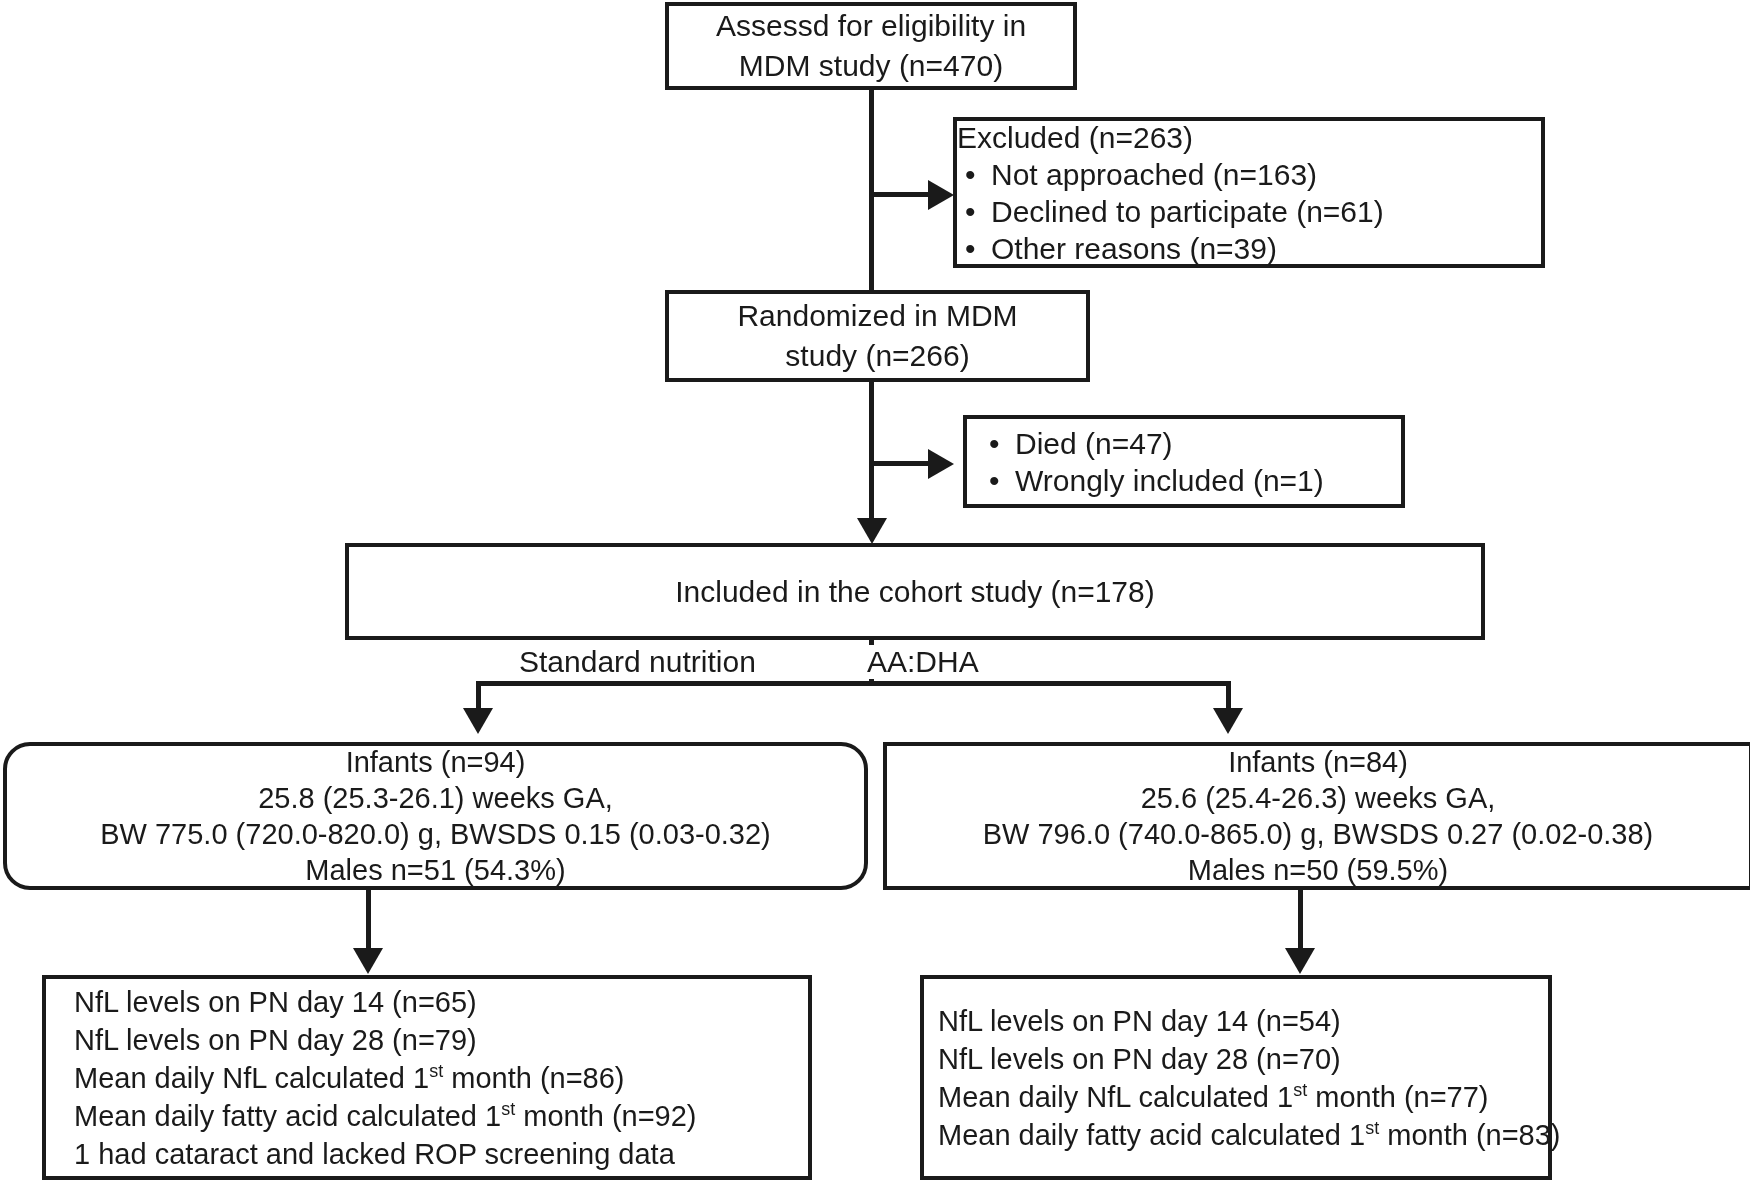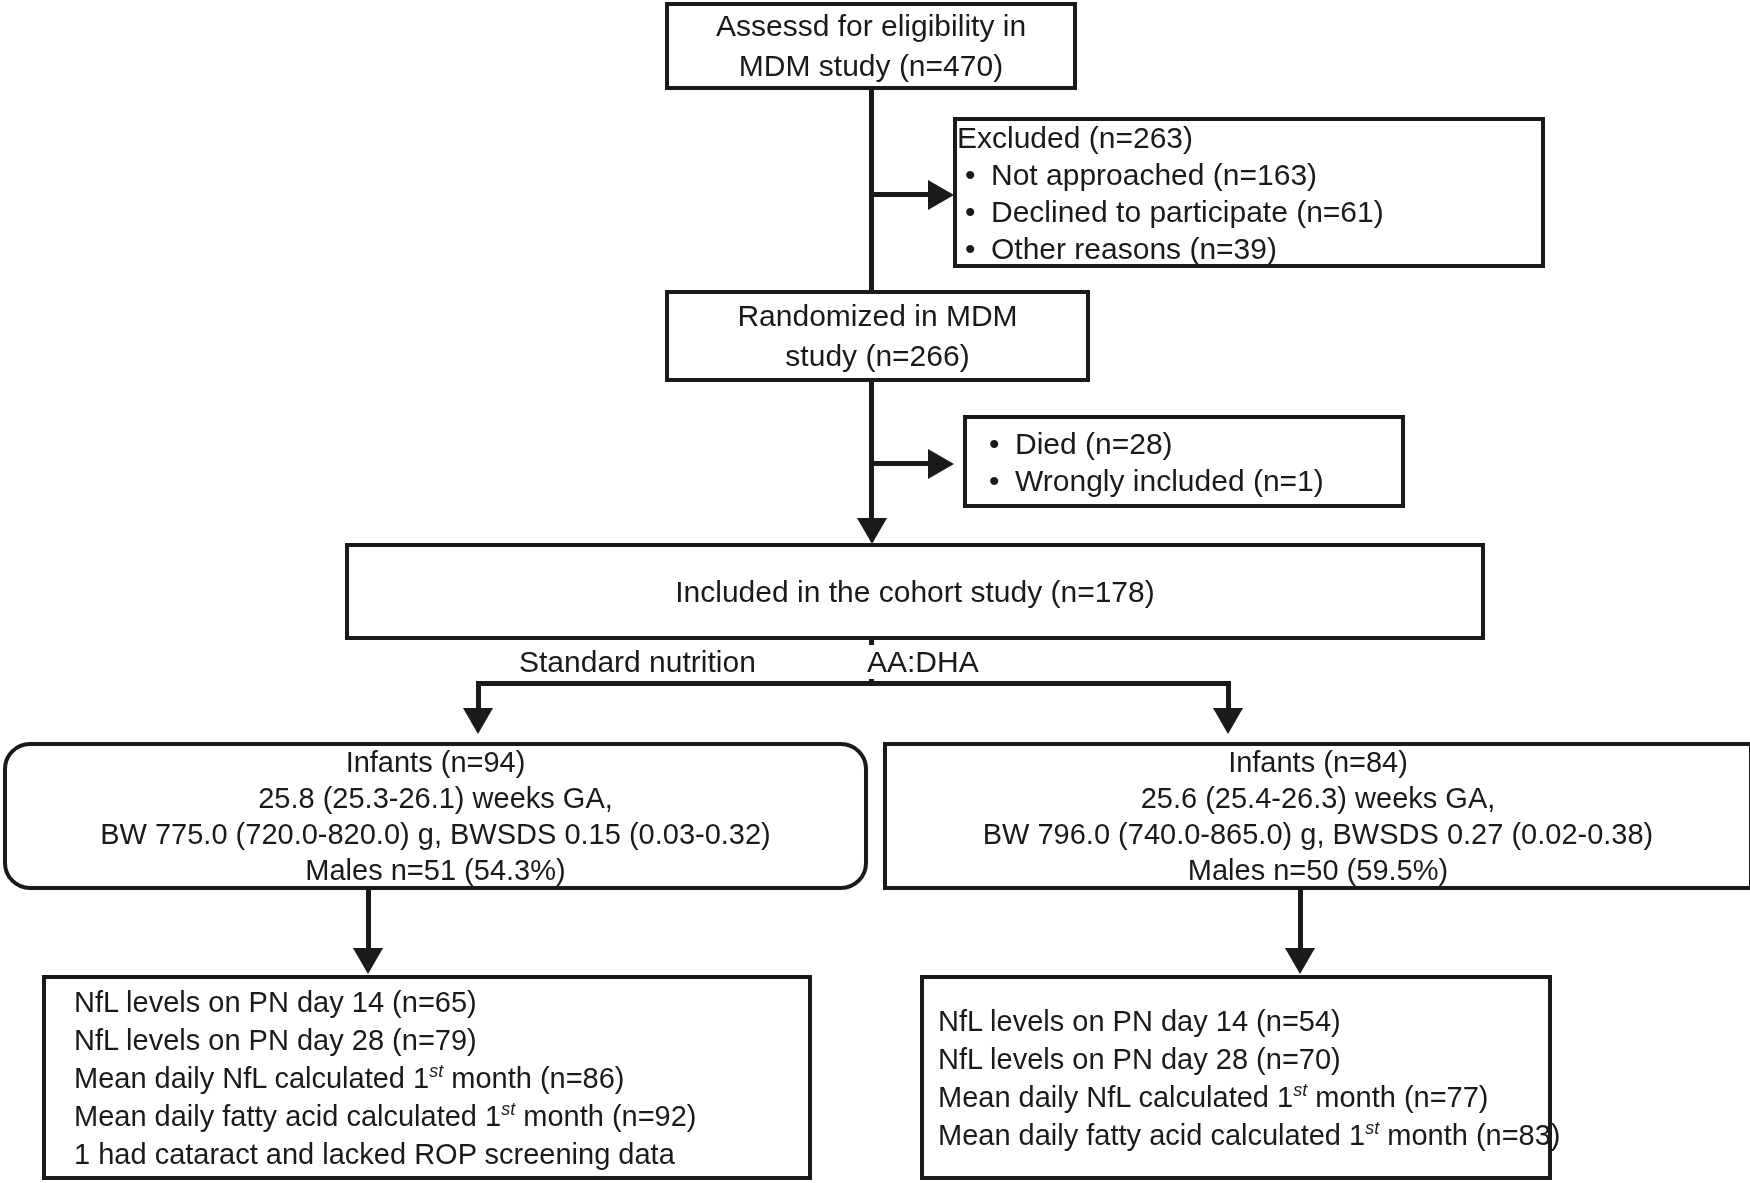--- a/index.html
+++ b/index.html
@@ -65,21 +65,21 @@
     left: 8px;
     top: 0;
   }
   .edge-label {
     position: absolute;
     z-index: 4;
     background: #ffffff;
     white-space: nowrap;
     padding: 0 6px;
   }
-  sup { font-size: 0.62em; vertical-align: super; line-height: 0; font-style: italic; }
+  sup { font-size: 0.62em; vertical-align: super; line-height: 0; }
 
   
   #n-assessed   { left: 665px;  top: 2px;    width: 412px; height: 88px;  font-size: 30px; line-height: 40px; }
   #n-excluded   { left: 953px;  top: 117px;  width: 592px; height: 151px; font-size: 30px; line-height: 37px; padding-left: 0; }
   #n-randomized { left: 665px;  top: 290px;  width: 425px; height: 92px;  font-size: 30px; line-height: 40px; text-align: right; }
   #n-died       { left: 963px;  top: 415px;  width: 442px; height: 93px;  font-size: 30px; line-height: 37px; padding-left: 14px; }
   #n-included   { left: 345px;  top: 543px;  width: 1140px;height: 97px;  font-size: 30px; line-height: 40px; }
   #n-inf-left   { left: 3px;    top: 742px;  width: 865px; height: 148px; font-size: 29px; line-height: 36px; border-radius: 27px; }
   #n-inf-right  { left: 883px;  top: 742px;  width: 870px; height: 148px; font-size: 29px; line-height: 36px; }
   #n-nfl-left   { left: 42px;   top: 975px;  width: 770px; height: 205px; font-size: 29px; line-height: 38px; padding-left: 28px; }
@@ -130,21 +130,21 @@
     </ul>
   </div>
 
   <div class="node center" id="n-randomized">
     <span class="txt">Randomized in MDM</span>
     <span class="txt">study (n=266)</span>
   </div>
 
   <div class="node left" id="n-died">
     <ul class="bullets">
-      <li>Died (n=28)</li>
+      <li>Died (n=47)</li>
       <li>Wrongly included (n=1)</li>
     </ul>
   </div>
 
   <div class="node center" id="n-included">
     <span class="txt">Included in the cohort study (n=178)</span>
   </div>
 
   <div class="node center" id="n-inf-left">
     <span class="txt">Infants (n=94)</span>

